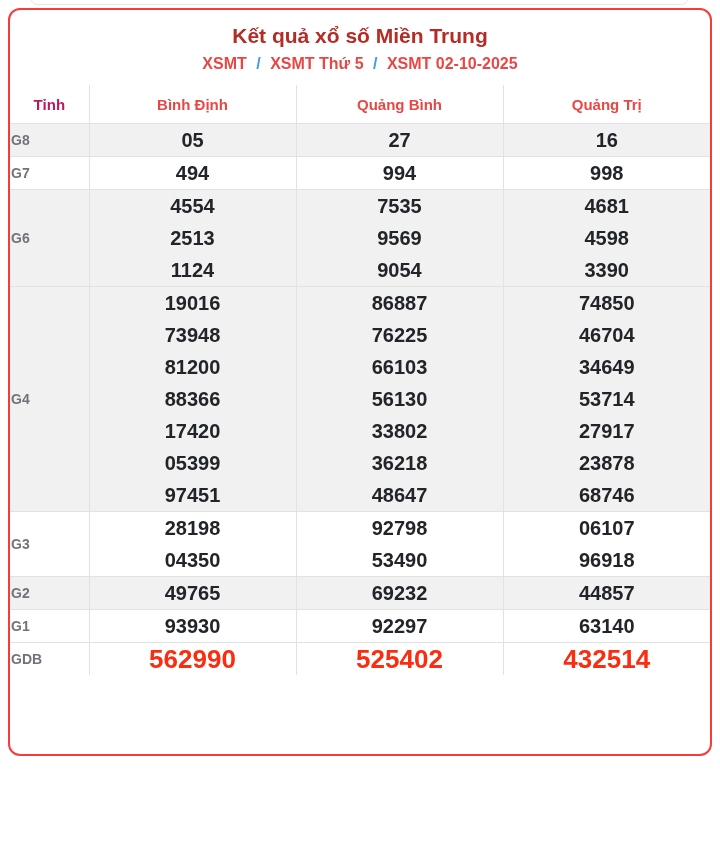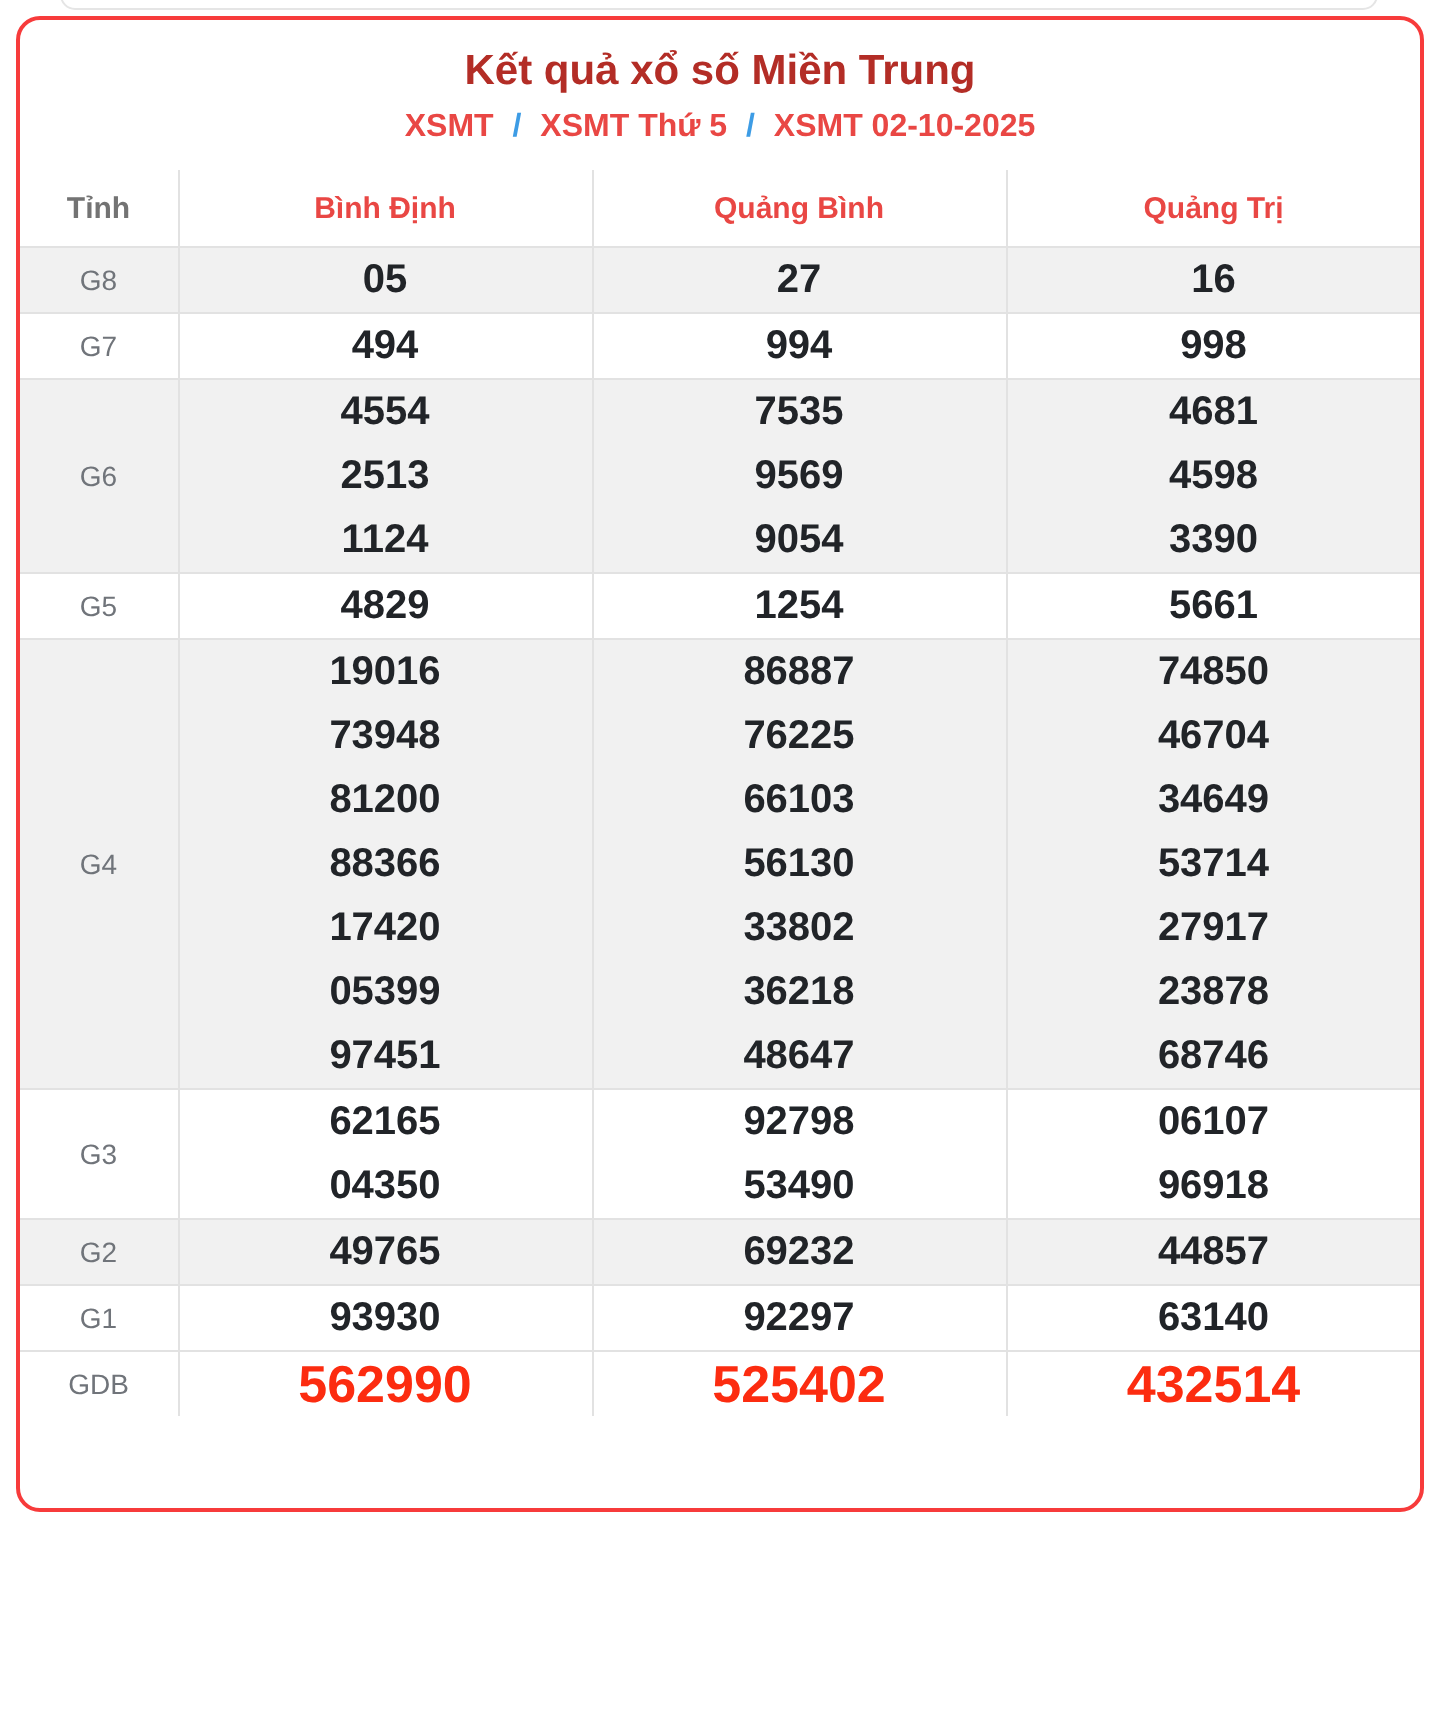--- a/index.html
+++ b/index.html
@@ -40,26 +40,26 @@
   col.c-label{width:79px;}
   th,td{border:1px solid var(--grid);}
   th:first-child,td:first-child{border-left:none;}
   tr th:last-child,tr td:last-child{border-right:none;}
   thead th{border-top:none;}
   tbody tr:last-child td{border-bottom:none;}
   thead th{
     height:36px;background:#fff;font-size:15px;font-weight:700;
     text-align:center;vertical-align:middle;
   }
-  th.prov{color:#737373;}
+  th.prov{color:#be185d;}
   th.colhead{color:var(--linkred);}
   tbody tr.stripe{background:var(--stripe);}
   td.label{
-    text-align:center;vertical-align:middle;color:var(--labelc);
-    font-size:14px;font-weight:400;
+    text-align:left;vertical-align:middle;color:var(--labelc);
+    font-size:14px;font-weight:700;
   }
   td.vals{
     text-align:center;vertical-align:middle;padding:0 0;
     font-size:20px;font-weight:700;color:var(--dark);
   }
   .num{line-height:32px;}
   tr.gdb td.vals{font-size:26px;}
   tr.gdb .num{color:var(--jackpot);}
 </style>
 </head>
@@ -130,32 +130,20 @@
             <div class="num">7535</div>
             <div class="num">9569</div>
             <div class="num">9054</div>
           </td>
           <td class="vals">
             <div class="num">4681</div>
             <div class="num">4598</div>
             <div class="num">3390</div>
           </td>
         </tr>
-        <tr>
-          <td class="label">G5</td>
-          <td class="vals">
-            <div class="num">4829</div>
-          </td>
-          <td class="vals">
-            <div class="num">1254</div>
-          </td>
-          <td class="vals">
-            <div class="num">5661</div>
-          </td>
-        </tr>
         <tr class="stripe">
           <td class="label">G4</td>
           <td class="vals">
             <div class="num">19016</div>
             <div class="num">73948</div>
             <div class="num">81200</div>
             <div class="num">88366</div>
             <div class="num">17420</div>
             <div class="num">05399</div>
             <div class="num">97451</div>
@@ -175,21 +163,21 @@
             <div class="num">34649</div>
             <div class="num">53714</div>
             <div class="num">27917</div>
             <div class="num">23878</div>
             <div class="num">68746</div>
           </td>
         </tr>
         <tr>
           <td class="label">G3</td>
           <td class="vals">
-            <div class="num">62165</div>
+            <div class="num">28198</div>
             <div class="num">04350</div>
           </td>
           <td class="vals">
             <div class="num">92798</div>
             <div class="num">53490</div>
           </td>
           <td class="vals">
             <div class="num">06107</div>
             <div class="num">96918</div>
           </td>

